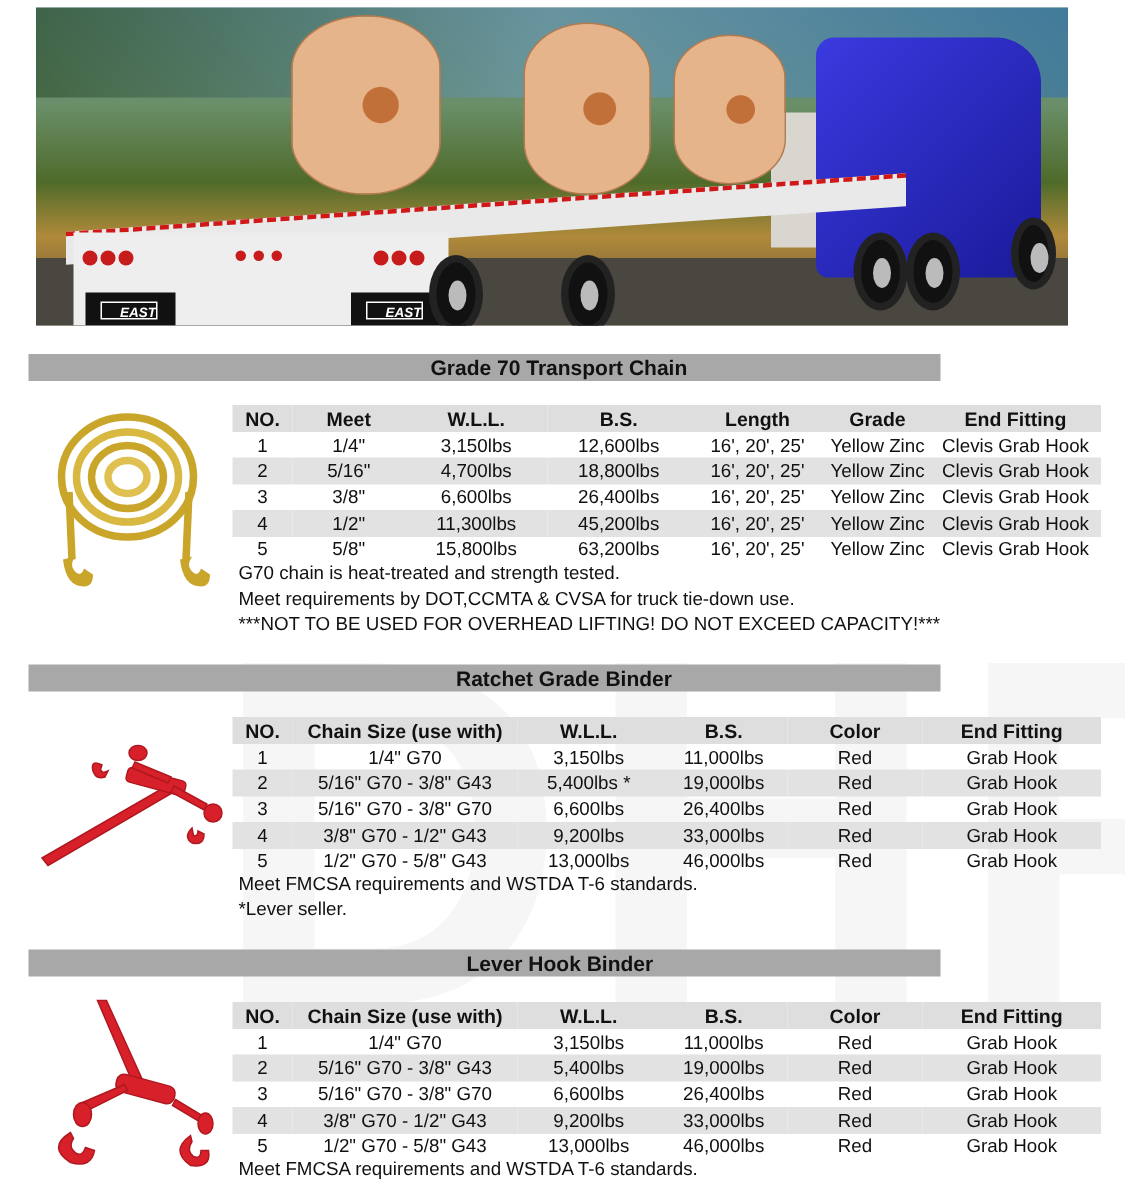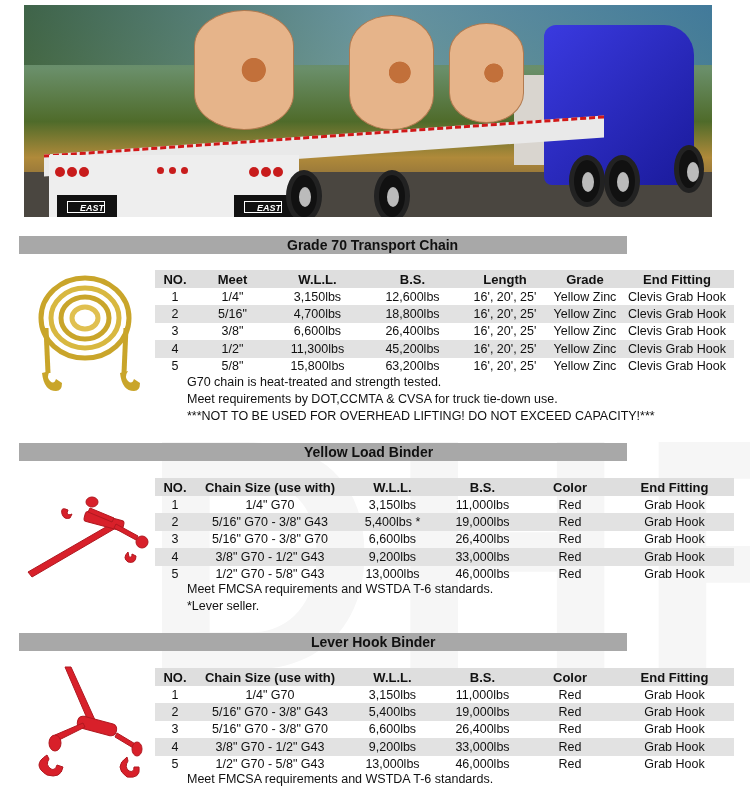--- a/index.html
+++ b/index.html
@@ -44,21 +44,21 @@
 
   table.spec {
     position: absolute; left: 155px; width: 579px; border-collapse: collapse; z-index: 1;
     font-size: 12.5px;
   }
   table.spec th { font-weight: bold; height: 18px; font-size: 13px; text-align: center; background: #dedede; padding: 0; }
   table.spec td { height: 17.4px; text-align: center; padding: 0; white-space: nowrap; }
   table.spec tr.alt td { background: #e2e2e2; }
   table.spec td.bold { font-weight: normal; }
 
-  .note { position: absolute; left: 159px; font-size: 12.5px; line-height: 17px; z-index: 1; white-space: nowrap; margin-left: 28px; }
+  .note { position: absolute; left: 159px; font-size: 12.5px; line-height: 17px; z-index: 1; white-space: nowrap; }
 </style>
 </head>
 <body>
 
 <div class="watermark">DHR</div>
 
 <div class="hero">
   <div class="sky"></div>
   <div class="road"></div>
   <div class="box"></div>
@@ -174,21 +174,21 @@
         <td>Clevis Grab Hook</td>
     </tr>
   </tbody>
 </table>
 
 <div class="note" style="top:374px">G70 chain is heat-treated and strength tested.</div>
 <div class="note" style="top:391px">Meet requirements by DOT,CCMTA &amp; CVSA for truck tie-down use.</div>
 <div class="note" style="top:408px">***NOT TO BE USED FOR OVERHEAD LIFTING! DO NOT EXCEED CAPACITY!***</div>
 
 <div class="banner" style="top:443px">
-  <span style="left:285px">Yellow Load Binder</span>
+  <span style="left:285px">Ratchet Grade Binder</span>
 </div>
 
 <svg class="product-img" style="left:20px;top:490px" width="130" height="90" viewBox="0 0 130 90">
   <g fill="#d8202a" stroke="#b01820" stroke-width="1">
     <path d="M8 82 L98 30 L101 35 L12 87 Z"></path>
     <rect x="64" y="26" width="40" height="10" rx="3" transform="rotate(15 84 31)"></rect>
     <path d="M68 22 L92 32 L94 28 L70 18 Z"></path>
     <path d="M96 34 L118 46 L116 50 L94 38 Z"></path>
     <ellipse cx="72" cy="12" rx="6" ry="5"></ellipse>
     <path d="M48 20 q-8 -4 -6 4 q2 6 8 4 l2 -4 q-4 2 -5 -1 z"></path>

